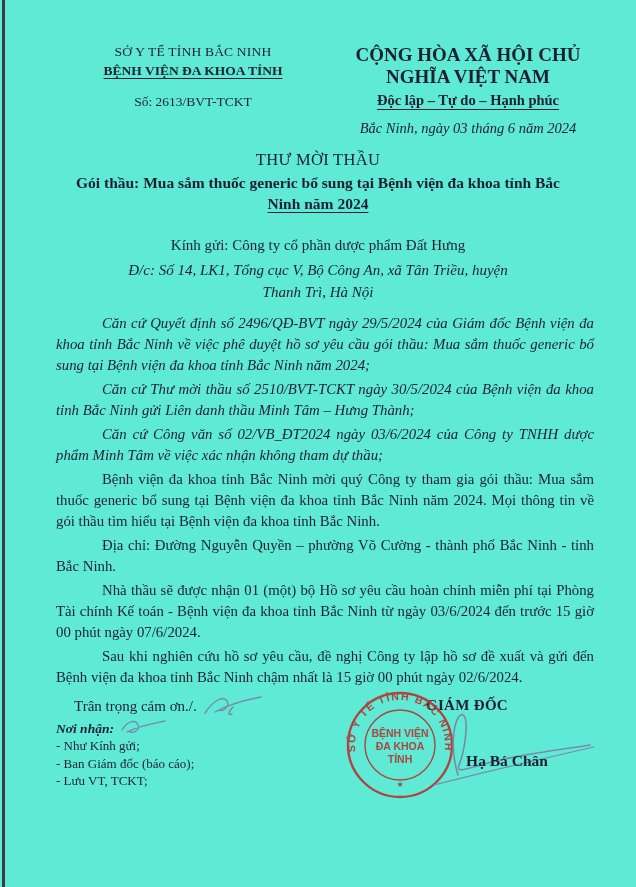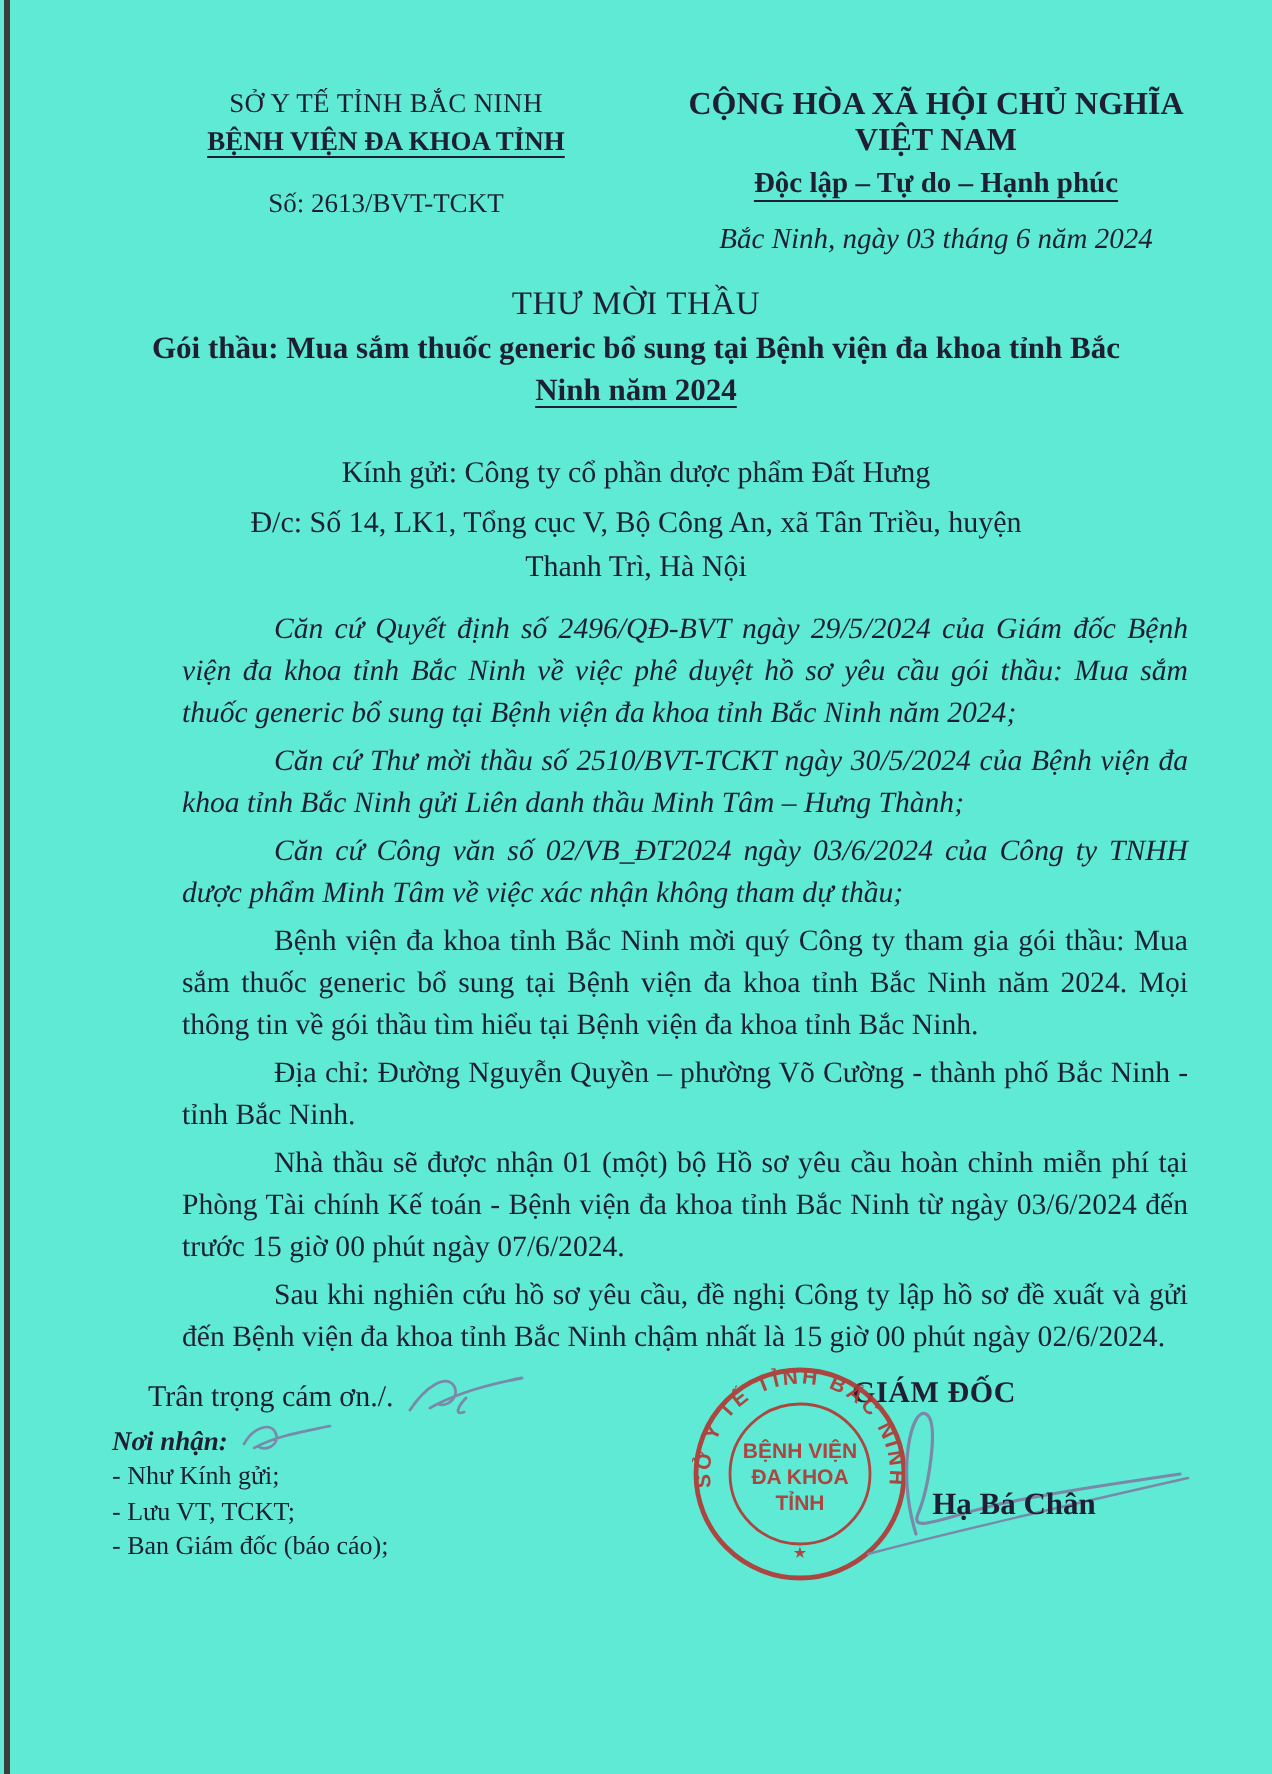--- a/index.html
+++ b/index.html
@@ -8,32 +8,32 @@
     font-family:"Liberation Serif", serif; color:#1e1f33; overflow:hidden;
   }
   .scan-edge { position:absolute; left:2px; top:0; width:3px; height:100%; background:#3c3c3c; }
 
   .header { display:flex; padding:44px 36px 0 50px; }
   .h-left { width:286px; text-align:center; }
   .h-right { flex:1; text-align:center; }
   .h-left .l1 { font-size:13.5px; letter-spacing:.2px; }
   .h-left .l2 { font-size:13.5px; font-weight:bold; margin-top:3px; text-decoration:underline; text-underline-offset:3px; }
   .h-left .num { font-size:13.5px; margin-top:15px; }
-  .h-right .l1 { font-size:16px; font-weight:bold; }
+  .h-right .l1 { font-size:19px; font-weight:bold; }
   .h-right .l2 { font-size:14.5px; font-weight:bold; margin-top:4px; text-decoration:underline; text-underline-offset:4px; }
   .h-right .date { font-size:14.5px; font-style:italic; margin-top:11px; }
 
   .title { text-align:center; font-weight:normal; font-size:16.5px; margin-top:13px; letter-spacing:.3px; }
   .subtitle { text-align:center; font-weight:bold; font-size:15.5px; line-height:21px; margin-top:2px; padding:0 60px; }
   .subtitle .u { text-decoration:underline; text-underline-offset:3px; }
 
   .kinh-gui { text-align:center; font-size:15px; margin-top:23px; }
-  .dc { text-align:center; font-size:15px; line-height:22px; margin-top:5px; padding:0 110px; }
+  .dc { text-align:center; font-style:italic; font-size:15px; line-height:22px; margin-top:5px; padding:0 110px; }
 
-  .body { padding:10px 42px 0 44px;margin-left:47px; }
+  .body { padding:10px 42px 0 56px; }
   .para { margin:0 0 3px 0; font-size:14.8px; line-height:21px; text-align:justify; text-indent:46px; }
   .para.it { font-style:italic; }
 
   .closing-row { padding-left:74px; font-size:15px; margin-top:1px; height:24px; }
   .closing-row .scribble { vertical-align:-8px; margin-left:2px; }
 
   .footer { position:relative; height:170px; }
   .noi-nhan { position:absolute; left:56px; top:2px; }
   .nn-label { font-weight:bold; font-style:italic; font-size:13.5px; }
   .nn-label .scribble { vertical-align:-4px; margin-left:4px; }
@@ -90,22 +90,22 @@
 
   <div class="footer">
     <div class="noi-nhan">
       <div class="nn-label">
         <span>Nơi nhận:</span><svg class="scribble" width="52" height="20" viewBox="0 0 52 20">
           <path d="M4,13 C9,4 18,2 20,8 C22,14 14,17 11,14 M9,15 C20,9 33,7 47,4" fill="none" stroke="#7b89a8" stroke-width="1.3" stroke-linecap="round"></path>
         </svg>
       </div>
       <div>
           <div class="nn-item">- Như Kính gửi;</div>
+          <div class="nn-item">- Ban Giám đốc (báo cáo);</div>
           <div class="nn-item">- Lưu VT, TCKT;</div>
-          <div class="nn-item">- Ban Giám đốc (báo cáo);</div>
         </div>
     </div>
 
     <div class="sig-title">GIÁM ĐỐC</div>
 
     <div class="seal-wrap">
       <svg width="116" height="116" viewBox="0 0 116 116">
         <circle cx="58" cy="58" r="52" fill="none" stroke="#b23a35" stroke-width="2.4"></circle>
         <circle cx="58" cy="58" r="35" fill="none" stroke="#b23a35" stroke-width="1.4"></circle>
         <defs>

